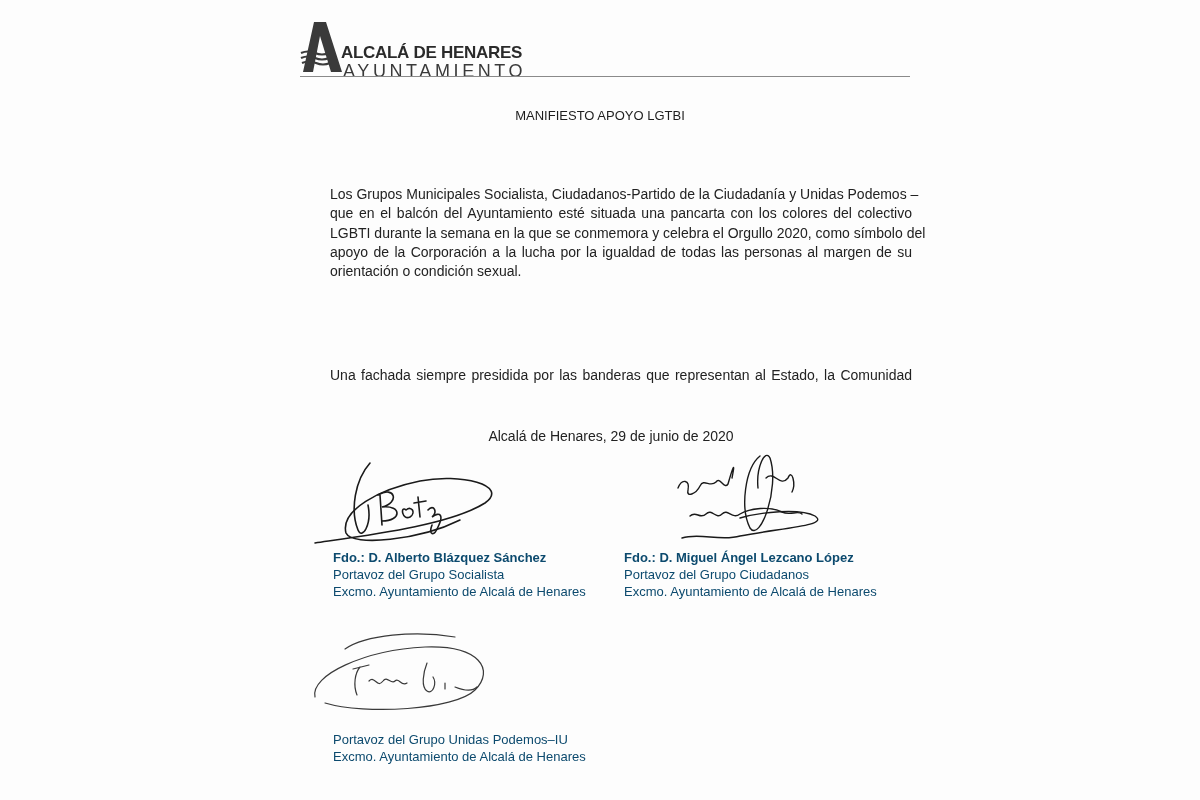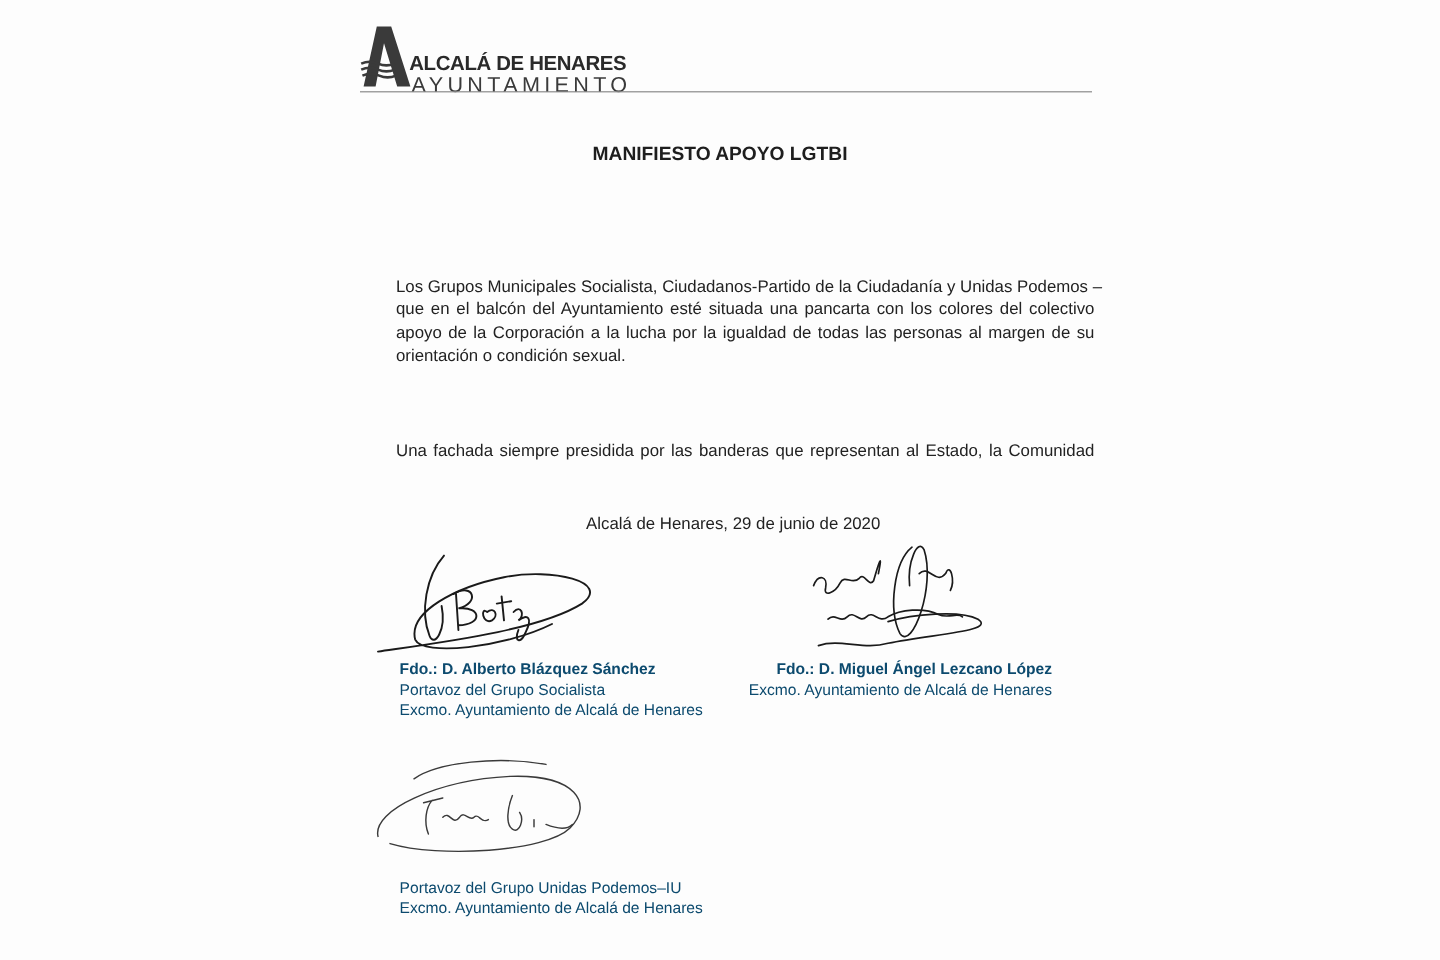--- a/index.html
+++ b/index.html
@@ -4,34 +4,34 @@
 <style>
   html, body { margin:0; padding:0; }
   body { width:1200px; height:800px; background:#ffffff; position:relative; overflow:hidden;
          font-family:"Liberation Sans", sans-serif; color:#1e1e1e; }
   .page { position:absolute; left:0; top:0; width:1200px; height:800px; background:#fdfdfd; }
   .logo { position:absolute; left:300px; top:20px; width:200px; height:55px; }
   .logo svg { position:absolute; left:0; top:0; }
   .logo-title { position:absolute; left:41px; top:23px; font-size:17px; font-weight:bold; letter-spacing:-0.3px; color:#2a2a2a; white-space:nowrap; }
   .logo-sub { position:absolute; left:43px; top:41px; font-size:18px; letter-spacing:3.6px; color:#3a3a3a; white-space:nowrap; }
   .rule { position:absolute; left:300px; top:76px; width:610px; height:1px; background:#8a8a8a; }
-  .title { position:absolute; left:0; width:1200px; top:120px; text-align:center; font-size:16px; font-weight:bold; color:#1e1e1e; }
+  .title { position:absolute; left:0; width:1200px; top:108px; text-align:center; font-size:13px; font-weight:normal; color:#1e1e1e; }
   .para { position:absolute; left:330px; width:582px; font-size:14px; line-height:19.3px; text-align:justify; color:#222; }
   .para .line { display:block; text-align:justify; text-align-last:justify; white-space:nowrap; }
   .para .line.last { text-align-last:left; }
-  .p1 { top:185px;margin-top:44px; }
+  .p1 { top:185px; }
   .p2 { top:314px; }
   .p3 { top:366px; }
   .date { position:absolute; left:0; width:1222px; top:428px; text-align:center; font-size:14px; color:#222; }
   .sig { position:absolute; }
   .sig svg { position:absolute; }
   .sig-text { position:absolute; font-size:13px; line-height:17px; white-space:nowrap; color:#0c4a6e; }
   .sig-text .name { font-weight:bold; }
   .s1 .sig-text { left:333px; top:549px; }
-  .s2 .sig-text { left:624px; top:549px;text-align:right; }
+  .s2 .sig-text { left:624px; top:549px; }
   .s3 .sig-text { left:333px; top:731px; }
 </style>
 </head>
 <body>
 
 <div class="page">
 
   <div class="logo">
     <svg width="45" height="55" viewBox="0 0 45 55">
       <polygon points="14,2 26,2 42,52 31,52 20,16 13,52 3,52" fill="#3a3a3a"></polygon>
@@ -42,20 +42,21 @@
     <div class="logo-title">ALCALÁ DE HENARES</div>
     <div class="logo-sub">AYUNTAMIENTO</div>
   </div>
   <div class="rule"></div>
 
   <div class="title">MANIFIESTO APOYO LGTBI</div>
 
   <div class="para p1">
     <span class="line">Los Grupos Municipales Socialista, Ciudadanos-Partido de la Ciudadanía  y Unidas Podemos –</span>
     <span class="line">que en el balcón del Ayuntamiento esté situada una pancarta con los colores del colectivo</span>
+    <span class="line">LGBTI durante la semana en la que se conmemora y celebra el Orgullo 2020, como símbolo del</span>
     <span class="line">apoyo de la Corporación a la lucha por la igualdad de todas las personas al margen de su</span>
     <span class="line last">orientación o condición sexual.</span>
   </div>
 
 
   <div class="para p3">
     <span class="line">Una fachada siempre presidida por las banderas que representan al Estado, la Comunidad</span>
   </div>
 
   <div class="date">Alcalá de Henares, 29 de junio de 2020</div>
@@ -83,20 +84,21 @@
       <g fill="none" stroke="#1a1a1a" stroke-width="1.4" stroke-linecap="round">
         <path d="M12,90 C30,84 50,94 70,88 C110,80 160,78 145,68 C130,60 90,64 70,70"></path>
         <path d="M8,40 C12,30 20,32 18,42 C16,50 26,46 30,38 C34,30 40,40 46,34 C50,28 54,42 58,36 C62,22 66,10 62,30"></path>
         <path d="M90,8 C75,20 70,60 80,80 C90,95 110,40 100,10 C95,0 86,20 88,40"></path>
         <path d="M96,30 C104,22 110,40 118,30 C122,20 126,36 122,44"></path>
         <path d="M20,68 C26,62 30,72 36,66 C42,60 46,72 52,66 C58,60 62,72 70,66 C80,60 100,58 112,64 C120,68 128,62 132,66"></path>
       </g>
     </svg>
     <div class="sig-text">
       <div class="name">Fdo.: D. Miguel Ángel Lezcano López</div>
+      <div>Portavoz del Grupo Ciudadanos</div>
       <div>Excmo. Ayuntamiento de Alcalá de Henares</div>
     </div>
   </div>
 
   <div class="sig s3">
     <svg style="left:305px;top:625px;" width="200" height="90" viewBox="0 0 200 90">
       <g fill="none" stroke="#3a3a3a" stroke-width="1.2" stroke-linecap="round">
         <path d="M10,72 C5,50 60,25 120,22 C175,20 190,45 170,65 C150,85 60,90 20,78"></path>
         <path d="M40,24 C60,10 110,5 150,12"></path>
         <path d="M55,42 C50,48 48,60 52,70 M48,44 L64,40"></path>

